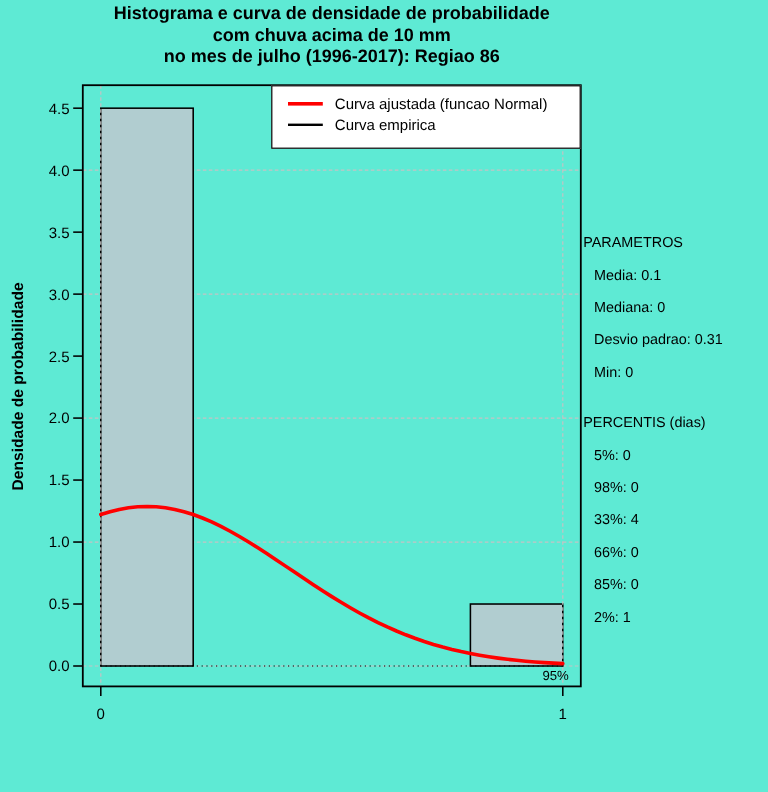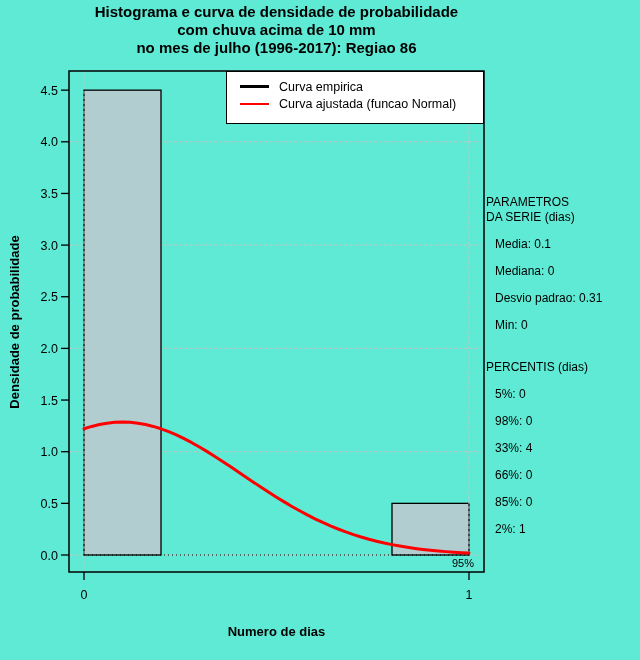--- a/index.html
+++ b/index.html
@@ -72,34 +72,32 @@
       <text x="18" y="34.650000000000034" text-anchor="end" font-size="12.5px" fill="#000">4.5</text>
       <line x1="44" y1="512" x2="44" y2="520" stroke="#000" stroke-width="1.3"></line>
       <text x="44" y="539" text-anchor="middle" font-size="12.5px" fill="#000">0</text>
       <line x1="429" y1="512" x2="429" y2="520" stroke="#000" stroke-width="1.3"></line>
       <text x="429" y="539" text-anchor="middle" font-size="12.5px" fill="#000">1</text>
       <text x="423" y="507" text-anchor="middle" font-size="11px" fill="#000">95%</text>
     </svg>
 
   <div class="legend">
     <div class="legend-row">
+      <span class="legend-line" id="legend-swatch-0" style="background: rgb(255, 0, 0);"></span>
+      <span class="legend-label">Curva ajustada (funcao Normal)</span>
+    </div>
+    <div class="legend-row">
       <span class="legend-line" id="legend-swatch-1" style="background: rgb(0, 0, 0);"></span>
       <span class="legend-label">Curva empirica</span>
     </div>
-    <div class="legend-row">
-      <span class="legend-line" id="legend-swatch-0" style="background: rgb(255, 0, 0);"></span>
-      <span class="legend-label">Curva ajustada (funcao Normal)</span>
-    </div>
   </div>
 
-  <div class="xlabel">Numero de dias</div>
 
   <div class="side-panel">
     <div>PARAMETROS</div>
-    <div>DA SERIE (dias)</div>
     <div class="indent">Media: 0.1</div>
     <div class="indent">Mediana: 0</div>
     <div class="indent">Desvio padrao: 0.31</div>
     <div class="indent">Min: 0</div>
     <div class="gap"></div>
     <div>PERCENTIS (dias)</div>
     <div class="indent">5%: 0</div>
     <div class="indent">98%: 0</div>
     <div class="indent">33%: 4</div>
     <div class="indent">66%: 0</div>

